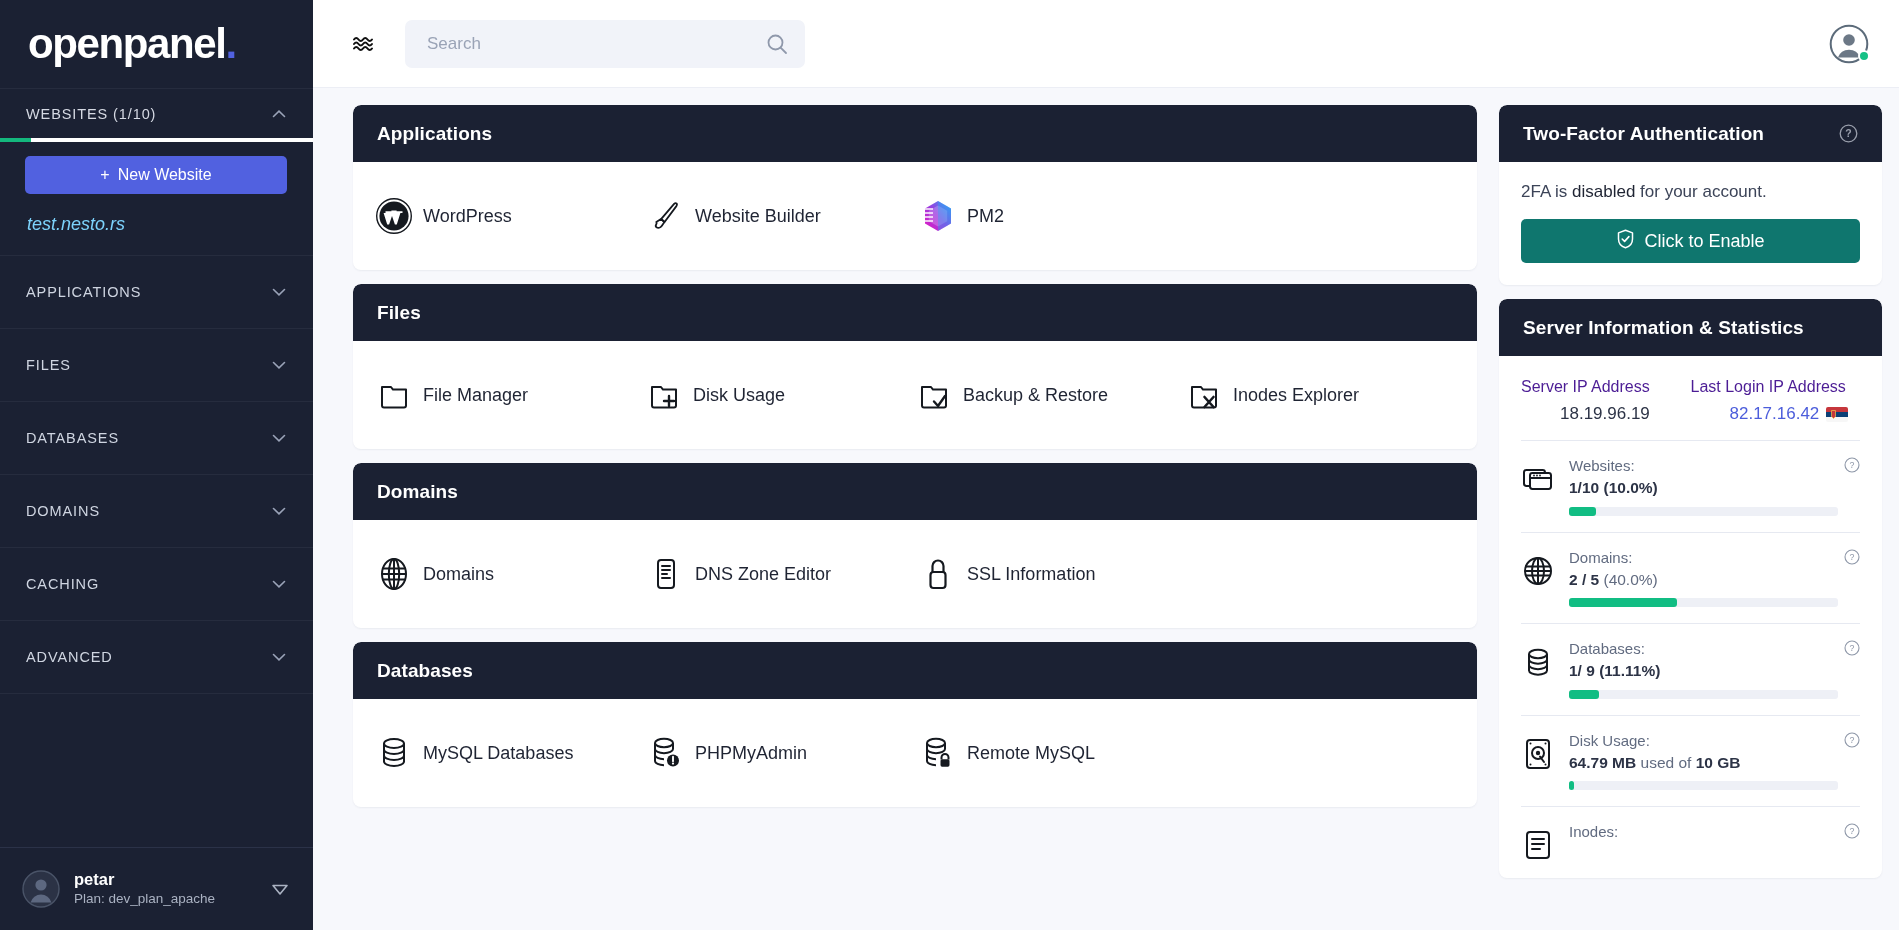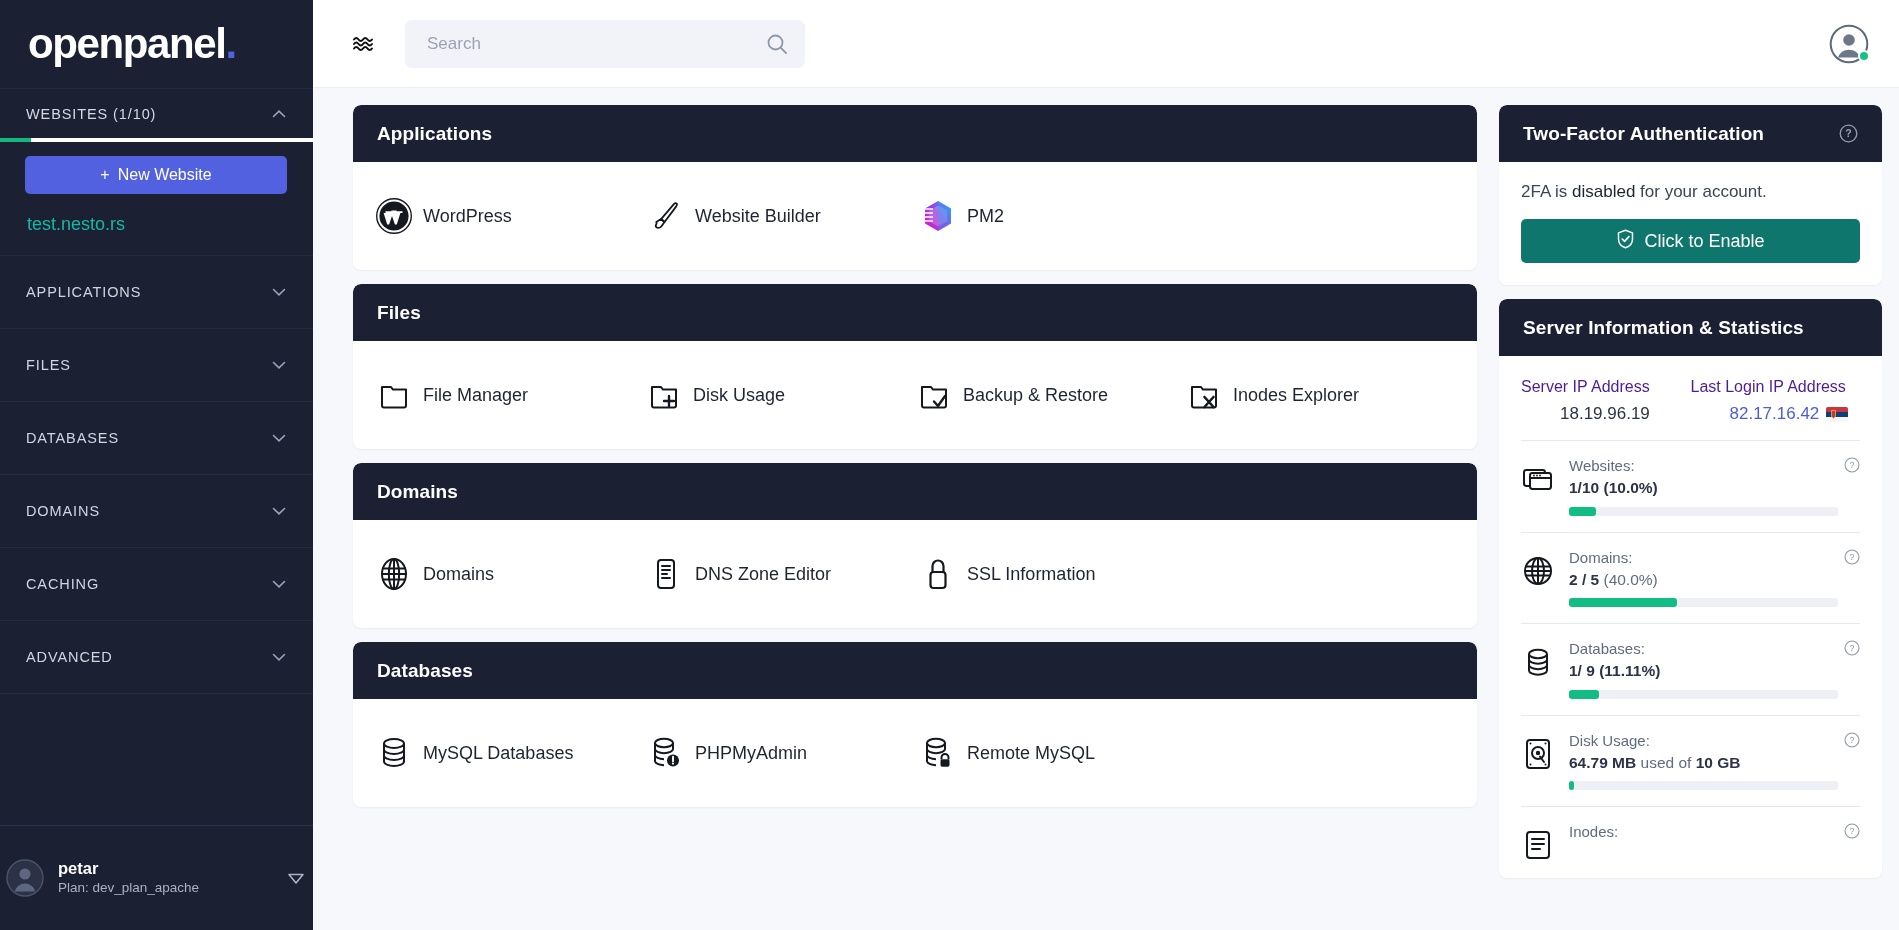--- a/index.html
+++ b/index.html
@@ -54,38 +54,38 @@
   .new-website-btn {
     display: flex; align-items: center; justify-content: center;
     gap: 8px;
     width: 262px; height: 38px;
     background: #5161e0; color: #fff;
     border-radius: 5px; font-size: 16px;
     cursor: pointer; border: none;
     font-family: "Liberation Sans", sans-serif;
   }
   .site-name {
-    color: #14b8a6; font-size: 18px; margin-top: 20px;
-    padding-left: 2px; cursor: pointer;
+    color: #7dd3fc; font-size: 18px; margin-top: 20px;
+    padding-left: 2px; cursor: pointer; font-style: italic;
   }
   .side-item {
     height: 73px; display: flex; align-items: center;
     justify-content: space-between;
     padding: 0 26px;
     border-bottom: 1px solid #262c3e;
     cursor: pointer;
   }
   .side-item .lbl {
     color: #cfd5e1; font-size: 14.5px; letter-spacing: 0.9px;
   }
   .sidebar-spacer { flex: 1 1 auto; }
   .user-box {
     border-top: 1px solid #2b3248;
-    height: 105px; display: flex; align-items: center;
-    padding: 0 6px; gap: 14px; cursor: pointer;
+    height: 83px; display: flex; align-items: center;
+    padding: 0 22px; gap: 14px; cursor: pointer;
   }
   .avatar-sm {
     width: 38px; height: 38px; border-radius: 50%;
     flex: 0 0 38px;
   }
   .user-meta { flex: 1 1 auto; }
   .user-name { color: #ffffff; font-size: 16.5px; font-weight: 700; line-height: 1.25;}
   .user-plan { color: #aab2c2; font-size: 13.5px; line-height: 1.4; }
   .user-caret { width: 22px; height: 22px; }
 

